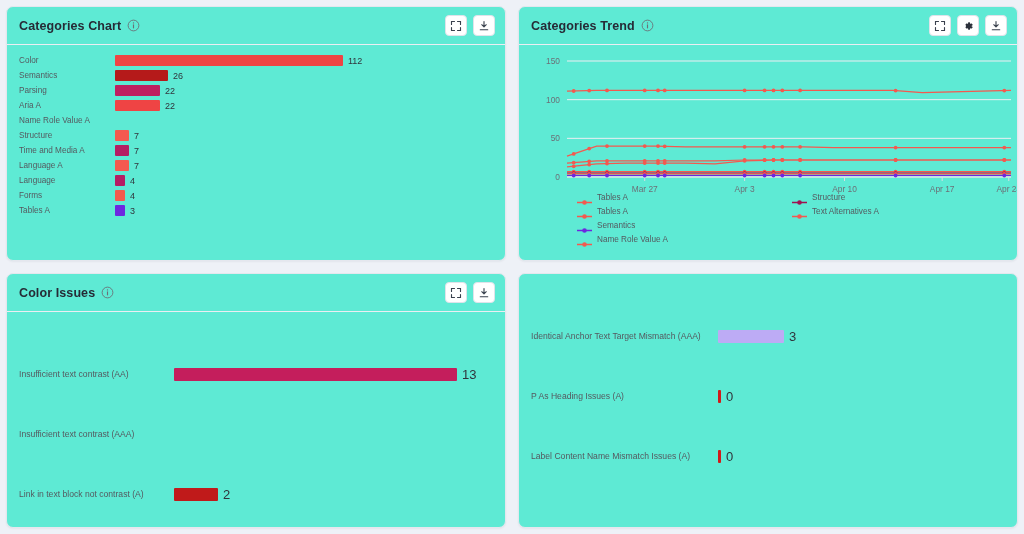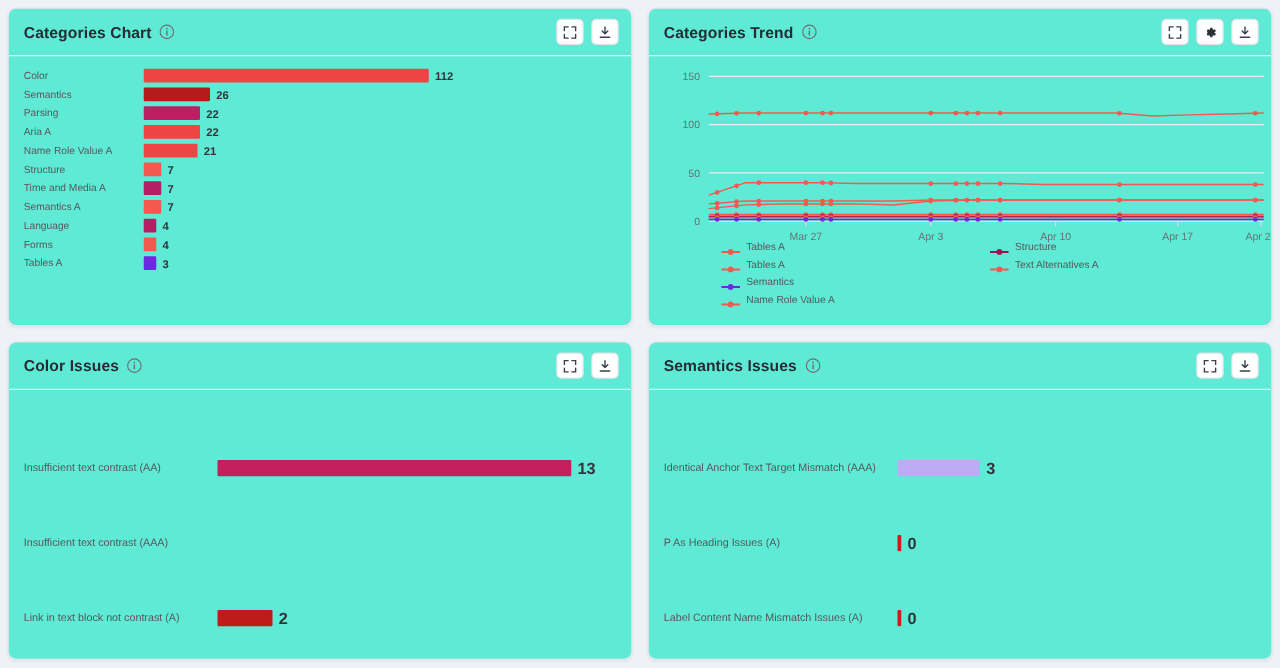--- a/index.html
+++ b/index.html
@@ -52,21 +52,21 @@
   
   .hbar-rows { display: flex; flex-direction: column; }
   .hbar-row { display: flex; align-items: center; }
   .hbar-label {
     text-align: left; color: #55595f;
     font-size: 8.2px; padding-right: 7px; white-space: nowrap;
     overflow: hidden;
   }
   .hbar-track { position: relative; flex: 1 1 auto; display: flex; align-items: center; }
   .hbar-fill { border-radius: 1px; }
-  .hbar-val { font-size: 9px; color: #30343b; margin-left: 5px; font-weight: 700; }
+  .hbar-val { font-size: 9px; color: #30343b; margin-left: 5px; font-weight: 400; }
 
   
   #categories-chart .hbar-row { height: 15px; }
   #categories-chart .hbar-label { width: 96px; font-size: 8.2px; }
   #categories-chart .hbar-fill { height: 11px; }
 
   
   .issues .hbar-row { height: 60px; }
   .issues .hbar-label { font-size: 8.6px; }
   .issues .hbar-fill { height: 13px; }
@@ -143,41 +143,37 @@
             </div>
             <div class="hbar-row">
               <div class="hbar-label">Aria A</div>
               <div class="hbar-track">
                 <div class="hbar-fill" style="width: 45px; background: rgb(239, 68, 68);"></div>
                 <span class="hbar-val">22</span>
               </div>
             </div>
             <div class="hbar-row">
               <div class="hbar-label">Name Role Value A</div>
-              <div class="hbar-track">
-                <div class="hbar-fill" style="width: 43px; background: rgb(239, 68, 68);"></div>
-                <span class="hbar-val">21</span>
-              </div>
             </div>
             <div class="hbar-row">
               <div class="hbar-label">Structure</div>
               <div class="hbar-track">
                 <div class="hbar-fill" style="width: 14px; background: rgb(244, 89, 79);"></div>
                 <span class="hbar-val">7</span>
               </div>
             </div>
             <div class="hbar-row">
               <div class="hbar-label">Time and Media A</div>
               <div class="hbar-track">
                 <div class="hbar-fill" style="width: 14px; background: rgb(181, 30, 99);"></div>
                 <span class="hbar-val">7</span>
               </div>
             </div>
             <div class="hbar-row">
-              <div class="hbar-label">Semantics A</div>
+              <div class="hbar-label">Language A</div>
               <div class="hbar-track">
                 <div class="hbar-fill" style="width: 14px; background: rgb(244, 89, 79);"></div>
                 <span class="hbar-val">7</span>
               </div>
             </div>
             <div class="hbar-row">
               <div class="hbar-label">Language</div>
               <div class="hbar-track">
                 <div class="hbar-fill" style="width: 10px; background: rgb(181, 30, 99);"></div>
                 <span class="hbar-val">4</span>
@@ -459,42 +455,20 @@
                 <span class="hbar-val">2</span>
               </div>
             </div>
           </div>
       </div>
     </div>
   </div>
 
   <div class="cell">
     <div class="card">
-      <div class="card-head">
-        <span class="card-title">Semantics Issues</span>
-        <span class="info-ico">
-          <svg width="13" height="13" viewBox="0 0 16 16">
-              <circle cx="8" cy="8" r="6.6" fill="none" stroke="#6b7077" stroke-width="1.1"></circle>
-              <circle cx="8" cy="4.8" r=".85" fill="#6b7077"></circle>
-              <rect x="7.3" y="6.6" width="1.4" height="5" rx=".6" fill="#6b7077"></rect>
-            </svg>
-        </span>
-        <span class="head-actions">
-          <span class="icon-btn">
-            <svg width="12" height="12" viewBox="0 0 16 16" fill="none" stroke="#39404d" stroke-width="1.5" stroke-linecap="round">
-                <path d="M6 2H2v4M10 2h4v4M6 14H2v-4M10 14h4v-4"></path>
-              </svg>
-          </span>
-          <span class="icon-btn">
-            <svg width="12" height="12" viewBox="0 0 16 16" fill="none" stroke="#39404d" stroke-width="1.5" stroke-linecap="round" stroke-linejoin="round">
-                <path d="M8 2v7M5 6.3l3 3 3-3M3 13h10"></path>
-              </svg>
-          </span>
-        </span>
-      </div>
       <div class="card-body issues">
         <div class="hbar-rows issues-inner" id="semantics-issues">
             <div class="hbar-row">
               <div class="hbar-label">Identical Anchor Text Target Mismatch (AAA)</div>
               <div class="hbar-track">
                 <div class="hbar-fill" style="width: 66px; background: rgb(189, 171, 245);"></div>
                 <span class="hbar-val">3</span>
               </div>
             </div>
             <div class="hbar-row">

